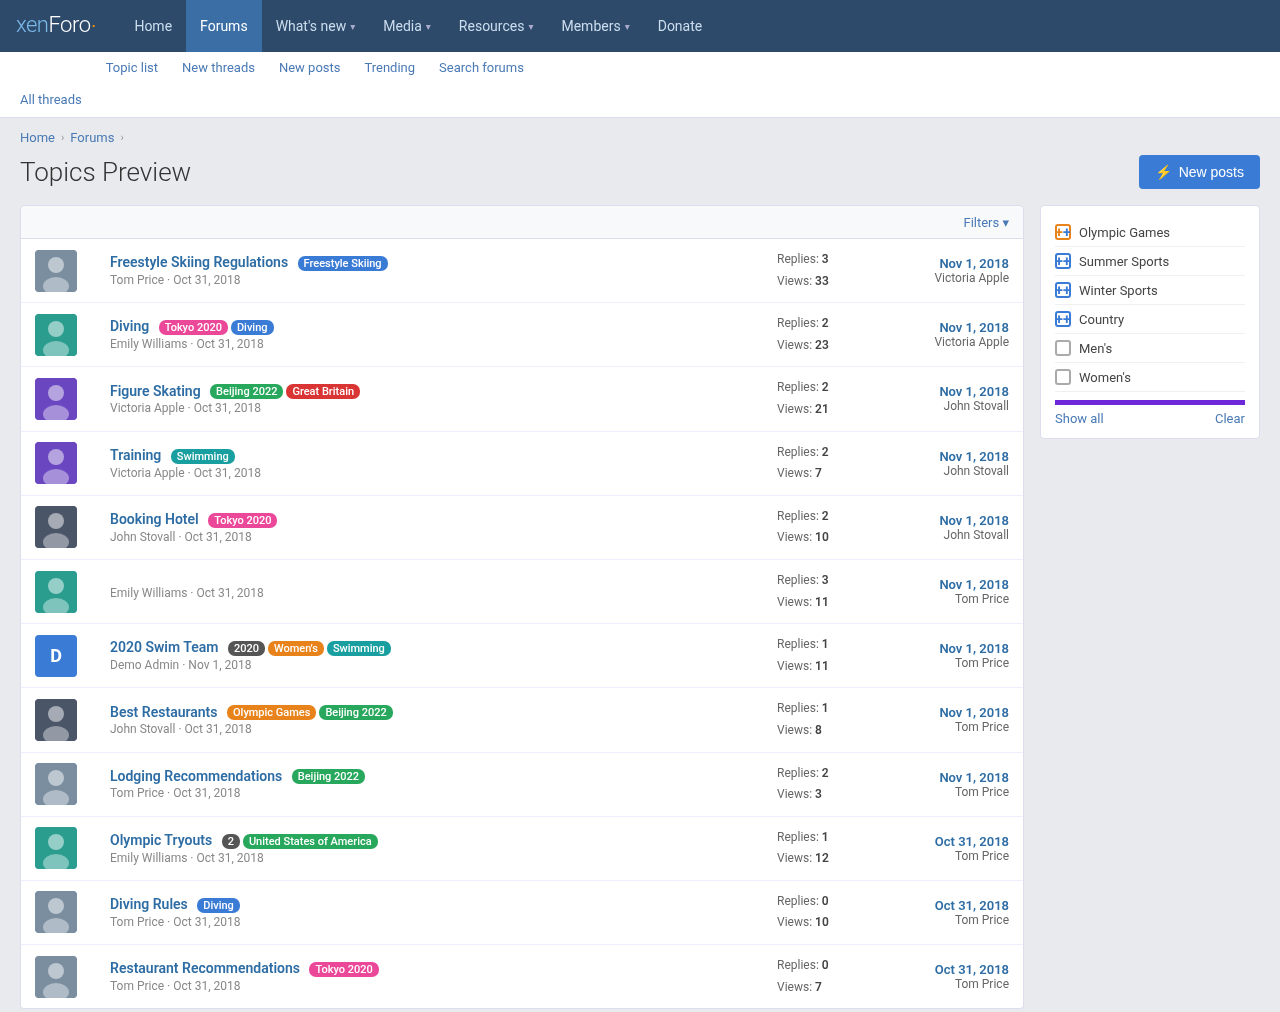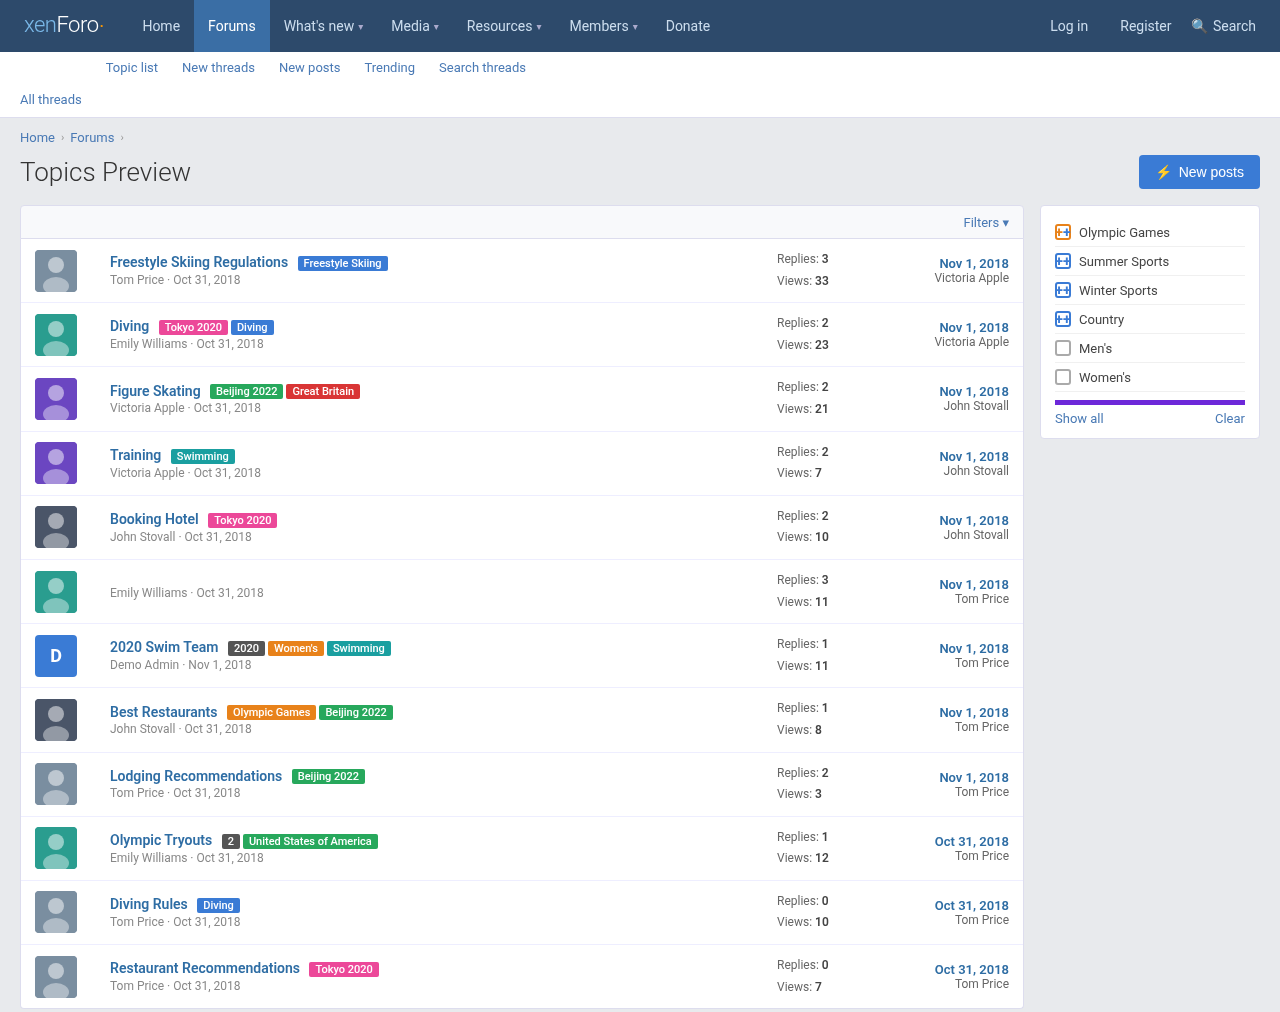--- a/index.html
+++ b/index.html
@@ -1,19 +1,19 @@
 <!DOCTYPE html>
 <html><head>
   <meta charset="utf-8">
   <style>
     * { box-sizing: border-box; margin: 0; padding: 0; }
     body { font-family: -apple-system, BlinkMacSystemFont, 'Segoe UI', Roboto, sans-serif; font-size: 14px; background: #e8eaed; color: #333; }
 
     
-    .top-header { background: #2d4a6b; padding: 0 24px; display: flex; align-items: center; justify-content: space-between; height: 52px; }
+    .top-header { background: #2d4a6b; padding: 0 16px; display: flex; align-items: center; justify-content: space-between; height: 52px; }
     .logo { color: #fff; font-size: 22px; font-weight: 300; letter-spacing: -0.5px; }
     .logo span { color: #7ab8e8; }
     .nav-left { display: flex; align-items: center; gap: 0; }
     .nav-item { color: #cde; padding: 0 14px; height: 52px; display: flex; align-items: center; cursor: pointer; font-size: 14px; text-decoration: none; gap: 4px; }
     .nav-item.active { background: #3a6ea5; color: #fff; }
     .nav-right { display: flex; align-items: center; gap: 8px; }
     .nav-right-btn { color: #cde; padding: 6px 12px; cursor: pointer; font-size: 14px; text-decoration: none; }
     .search-btn { display: flex; align-items: center; gap: 4px; color: #cde; cursor: pointer; font-size: 14px; }
     .chevron { font-size: 10px; color: #aac; }
 
@@ -44,21 +44,21 @@
 
     
     .thread-list { background: #fff; border: 1px solid #dde; border-top: none; border-radius: 0 0 4px 4px; }
     .thread-row { display: flex; align-items: center; padding: 10px 14px; border-bottom: 1px solid #eef; gap: 12px; }
     .thread-row:last-child { border-bottom: none; }
     .thread-avatar { width: 42px; height: 42px; border-radius: 4px; flex-shrink: 0; overflow: hidden; background: #ccc; display: flex; align-items: center; justify-content: center; font-size: 18px; font-weight: bold; color: #fff; }
     .thread-main { flex: 1; min-width: 0; margin-left: 21px; }
     .thread-title { color: #2e6da4; font-size: 14px; font-weight: 600; text-decoration: none; display: inline; }
     .thread-meta { font-size: 12px; color: #888; margin-top: 2px; }
     .thread-tags { display: inline-flex; gap: 3px; margin-left: 6px; flex-wrap: wrap; vertical-align: middle; }
-    .tag { font-size: 11px; padding: 1px 6px; border-radius: 2px; color: #fff; font-weight: 500; }
+    .tag { font-size: 11px; padding: 1px 6px; border-radius: 7px; color: #fff; font-weight: 500; }
     .tag-blue { background: #3a7bd5; }
     .tag-green { background: #27a85c; }
     .tag-orange { background: #e8821a; }
     .tag-purple { background: #ec4899; }
     .tag-red { background: #d93535; }
     .tag-teal { background: #1a9fa0; }
     .tag-dark { background: #555; }
     .thread-stats { width: 100px; flex-shrink: 0; font-size: 12px; color: #666; line-height: 1.8; }
     .thread-stats .num { font-weight: 600; color: #444; }
     .thread-date { width: 120px; flex-shrink: 0; text-align: right; font-size: 12px; }
@@ -101,38 +101,30 @@
             <span>Resources</span>
             <span class="chevron">▾</span>
           </a>
         <a class="nav-item">
             <span>Members</span>
             <span class="chevron">▾</span>
           </a>
         <a class="nav-item">Donate</a>
       </nav>
     </div>
-    <div class="nav-right">
-      <a class="nav-right-btn">Log in</a>
-      <a class="nav-right-btn">Register</a>
-      <div class="search-btn">
-        <span>🔍</span>
-        <span>Search</span>
-      </div>
-    </div>
   </div>
 </header>
 
 <div class="sub-nav">
   <a class="sub-nav-item">All threads</a>
   <a class="sub-nav-item">Topic list</a>
   <a class="sub-nav-item">New threads</a>
   <a class="sub-nav-item">New posts</a>
   <a class="sub-nav-item">Trending</a>
-  <a class="sub-nav-item">Search threads</a>
+  <a class="sub-nav-item">Search forums</a>
 </div>
 
 <div class="breadcrumb">
   <a>Home</a>
   <span class="sep">›</span>
   <a>Forums</a>
   <span class="sep">›</span>
 </div>
 
 <div class="page-title-area">

